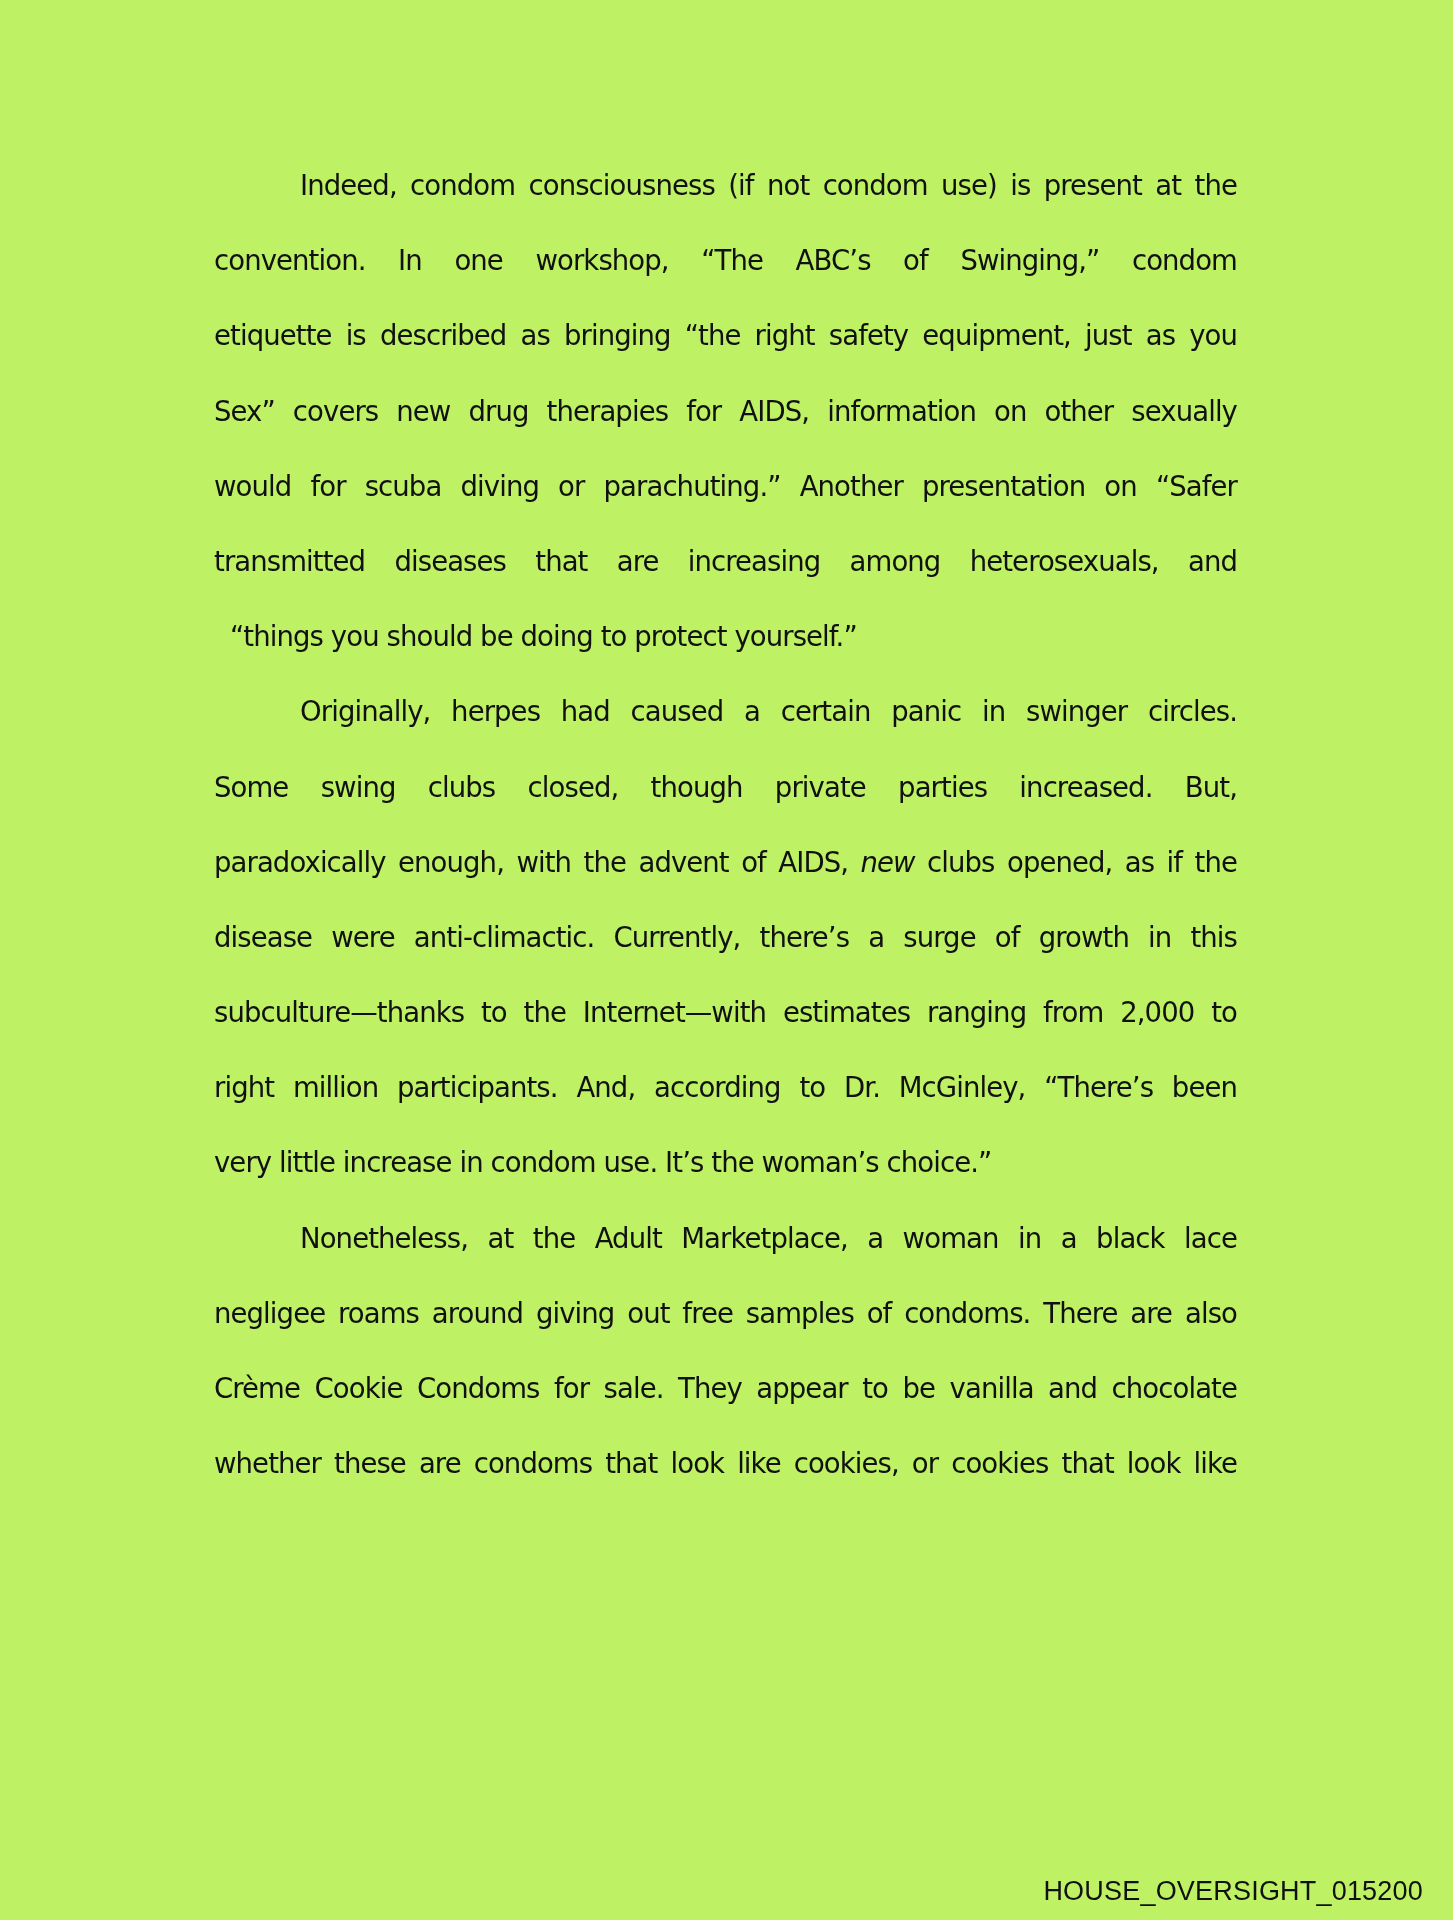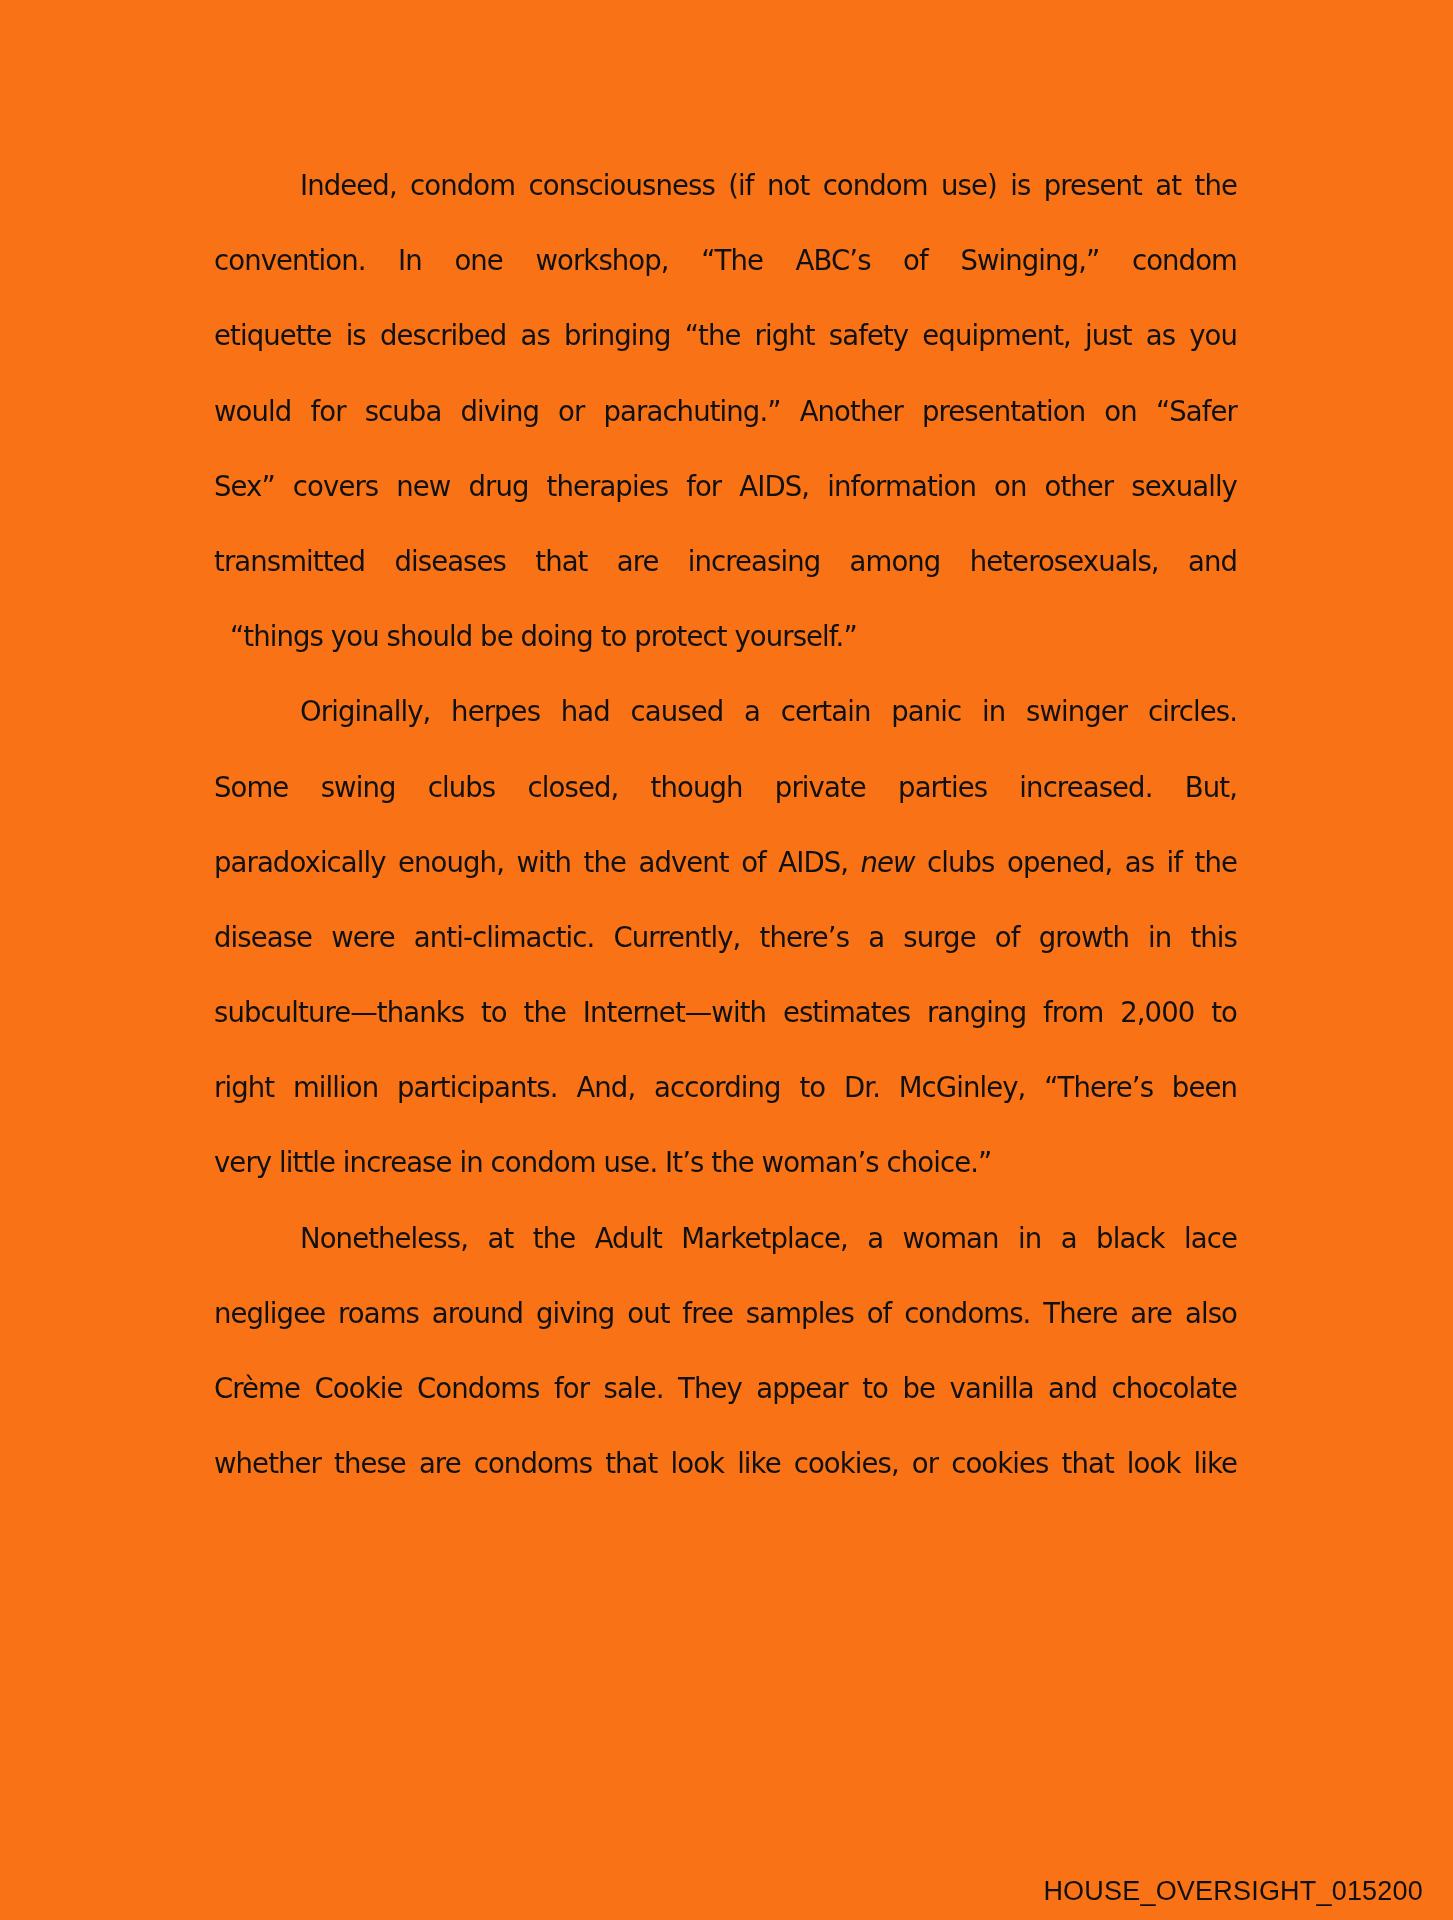--- a/index.html
+++ b/index.html
@@ -13,21 +13,21 @@
       position: relative;
       overflow: hidden;
       color: #111111;
     }
     .page {
       position: absolute;
       left: 0;
       top: 0;
       width: 1453px;
       height: 1920px;
-      background: #f97316;
+      background: #bef264;
     }
     .body-text {
       position: absolute;
       left: 214px;
       top: 160px;
       width: 1023px;
       font-family: "DejaVu Sans", sans-serif;
       font-size: 27.5px;
       letter-spacing: -0.9px;
       word-spacing: 0px;
@@ -65,22 +65,22 @@
 </head>
 <body>
 
 <div class="page">
   <div class="body-text">
 
     <div>
       <span class="line indent">Indeed, condom consciousness (if not condom use) is present at the</span>
       <span class="line">convention. In one workshop, “The ABC’s of Swinging,” condom</span>
       <span class="line">etiquette is described as bringing “the right safety equipment, just as you</span>
+      <span class="line">Sex” covers new drug therapies for AIDS, information on other sexually</span>
       <span class="line">would for scuba diving or parachuting.” Another presentation on “Safer</span>
-      <span class="line">Sex” covers new drug therapies for AIDS, information on other sexually</span>
       <span class="line">transmitted diseases that are increasing among heterosexuals, and</span>
       <span class="line last small-indent">“things you should be doing to protect yourself.”</span>
     </div>
 
     <div>
       <span class="line indent">Originally, herpes had caused a certain panic in swinger circles.</span>
       <span class="line">Some swing clubs closed, though private parties increased. But,</span>
       <span class="line"><span>paradoxically enough, with the advent of AIDS, </span><em>new</em><span> clubs opened, as if the</span></span>
       <span class="line">disease were anti-climactic. Currently, there’s a surge of growth in this</span>
       <span class="line">subculture—thanks to the Internet—with estimates ranging from 2,000 to</span>

